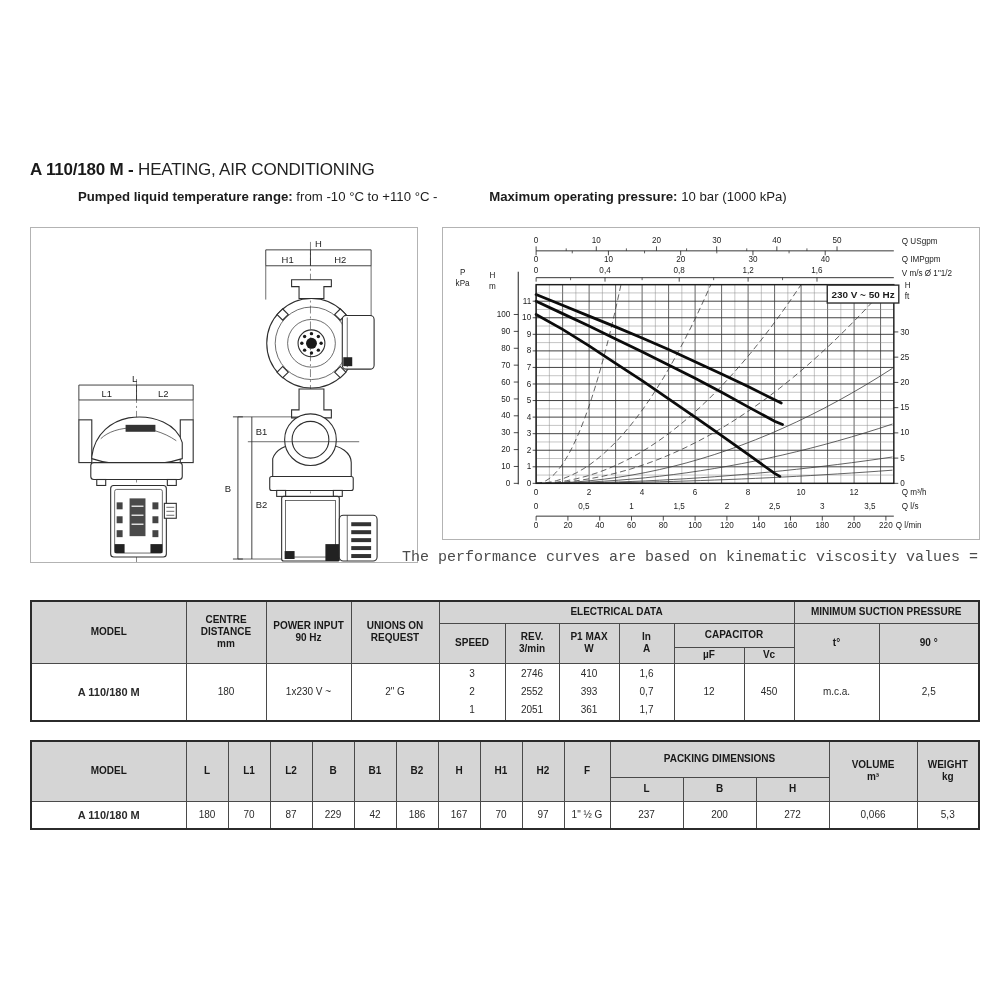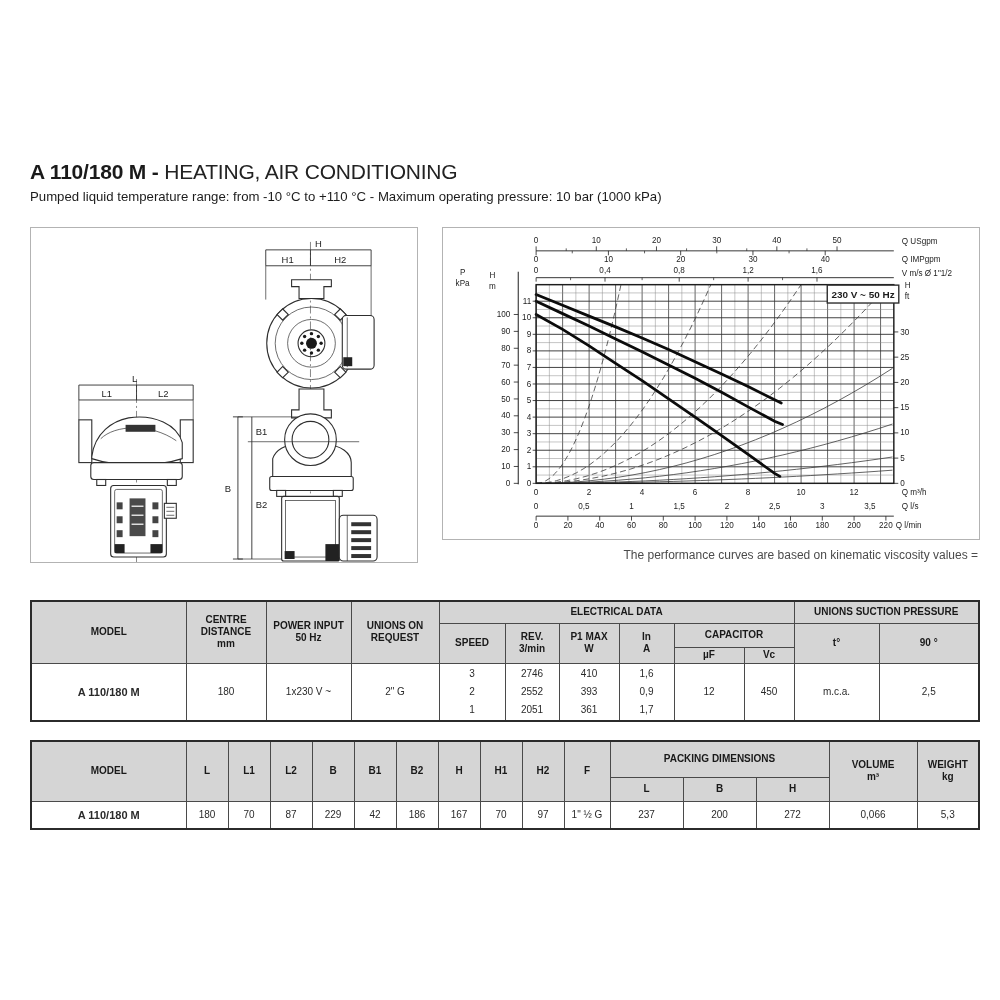--- a/index.html
+++ b/index.html
@@ -1,27 +1,27 @@
 <!DOCTYPE html>
 <html><head>
 <meta charset="utf-8">
 <style>
   html,body{margin:0;padding:0;background:#fff;}
   .page{position:relative;width:1000px;height:1000px;background:#fff;overflow:hidden;
         font-family:"Liberation Sans",sans-serif;color:#1a1a1a;}
-  .title{position:absolute;left:30px;top:160px;font-size:21px;letter-spacing:-0.2px;white-space:nowrap;}
+  .title{position:absolute;left:30px;top:160px;font-size:17px;letter-spacing:-0.2px;white-space:nowrap;}
   .title .tb{font-weight:700;}
   .title .tr{font-weight:400;color:#222;}
   .subtitle{position:absolute;left:30px;top:189px;font-size:13.2px;white-space:nowrap;color:#1c1c1c;}
-  .subtitle b{font-weight:400;}
+  .subtitle b{font-weight:700;margin-left:48px;}
   .panel{position:absolute;border:1px solid #b3b3b3;background:#fff;box-sizing:border-box;}
   #panel-drawings{left:30px;top:227px;width:388px;height:336px;}
   #panel-chart{left:442px;top:227px;width:538px;height:313px;}
   .note{position:absolute;right:22px;top:547px;width:640px;text-align:right;
-        font-size:12px;line-height:1.4;color:#4b4b4b;}
+        font-size:15px;line-height:1.4;color:#4b4b4b;font-family:Liberation Mono, monospace;}
   table.dt{position:absolute;left:30px;border-collapse:collapse;table-layout:fixed;width:948px;
         font-size:10px;border:2px solid #2b2b2b;}
   table.dt th{background:#d5d5d5;border:1px solid #4a4a4a;font-weight:700;line-height:1.2;
         padding:1px 2px;text-align:center;color:#191919;}
   table.dt td{border:1px solid #4a4a4a;text-align:center;padding:1px 2px;background:#fff;color:#2a2a2a;}
   #table1{top:600px;}
   #table2{top:740px;}
   td.model{background:#ccd8c5;text-align:left;padding-left:9px;font-weight:700;font-size:11px;color:#101010;}
   .stack{display:flex;flex-direction:column;justify-content:space-around;height:54px;}
   svg text{font-family:"Liberation Sans",sans-serif;}
@@ -399,28 +399,28 @@
     <thead>
       <tr style="height:22px">
         <th rowspan="3">MODEL</th>
         <th rowspan="3">
           <div>CENTRE</div>
             <div>DISTANCE</div>
             <div>mm</div>
         </th>
         <th rowspan="3">
           <div>POWER INPUT</div>
-            <div>50 Hz</div>
+            <div>90 Hz</div>
         </th>
         <th rowspan="3">
           <div>UNIONS ON</div>
             <div>REQUEST</div>
         </th>
         <th colspan="6">ELECTRICAL DATA</th>
-        <th colspan="2">UNIONS SUCTION PRESSURE</th>
+        <th colspan="2">MINIMUM SUCTION PRESSURE</th>
       </tr>
       <tr style="height:24px">
         <th rowspan="2">SPEED</th>
         <th rowspan="2">
           <div>REV.</div>
             <div>3/min</div>
         </th>
         <th rowspan="2">
           <div>P1 MAX</div>
             <div>W</div>
@@ -461,21 +461,21 @@
         <td>
             <div class="stack">
           <div>410</div>
               <div>393</div>
               <div>361</div>
             </div>
           </td>
         <td>
             <div class="stack">
           <div>1,6</div>
-              <div>0,9</div>
+              <div>0,7</div>
               <div>1,7</div>
             </div>
           </td>
         <td>12</td>
         <td>450</td>
         <td>m.c.a.</td>
         <td>2,5</td>
       </tr>
     </tbody>
   </table>

